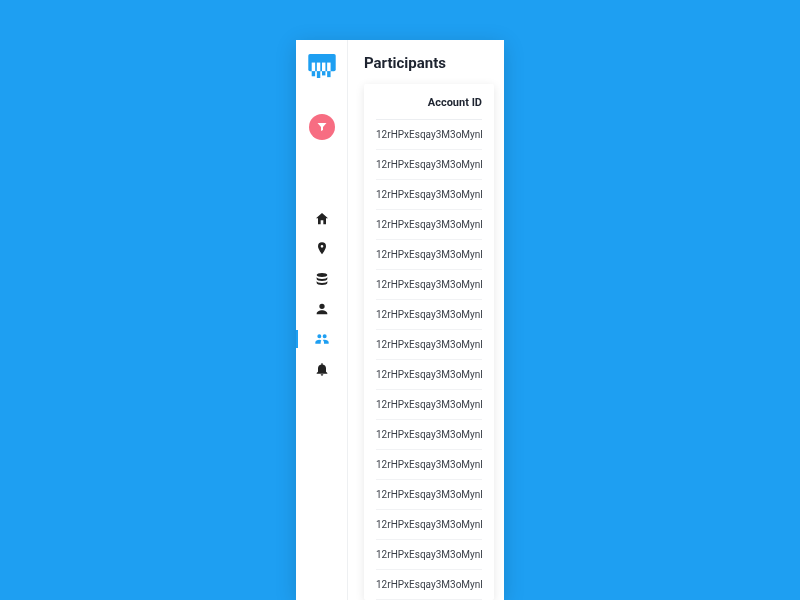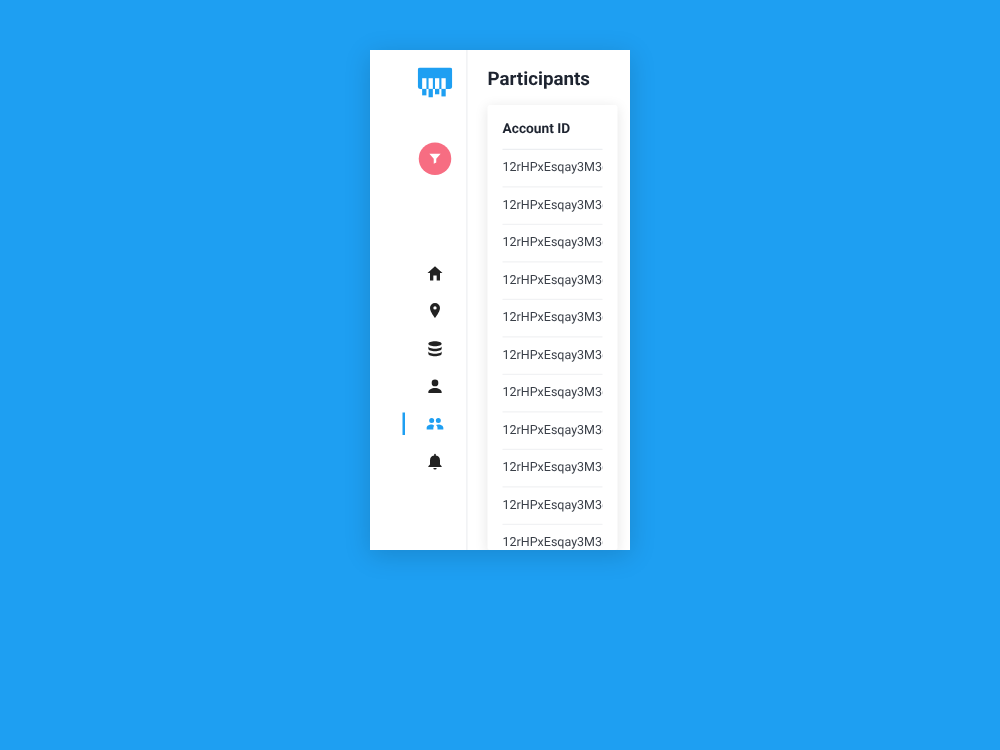--- a/index.html
+++ b/index.html
@@ -8,25 +8,24 @@
     background: #1e9ff2;
     font-family: -apple-system, BlinkMacSystemFont, "Segoe UI", Roboto, Arial, sans-serif;
     display: flex;
     justify-content: center;
     align-items: flex-start;
     padding-top: 40px;
   }
   .app {
     display: flex;
     width: 208px;
-    height: 400px;
+    height: 560px;
     background: #ffffff;
     box-shadow: 0 4px 20px rgba(0,0,0,0.15);
     overflow: hidden;
-    padding-left: 26px;
   }
   .sidebar {
     width: 52px;
     flex: 0 0 52px;
     background: #fff;
     border-right: 1px solid #eef0f2;
     display: flex;
     flex-direction: column;
     align-items: center;
     padding-top: 14px;
@@ -88,20 +87,21 @@
   }
   .card {
     background: #fff;
     box-shadow: 0 2px 10px rgba(0,0,0,0.10);
     border-radius: 2px;
     flex: 1;
     overflow: hidden;
   }
   .card-inner {
     padding: 12px 12px 0 12px;
+    text-align: right;
   }
   .col-header {
     font-size: 11px;
     font-weight: 700;
     color: #1e2430;
     padding-bottom: 10px;
     border-bottom: 1px solid #eceef1;
   }
   .row {
     font-size: 10px;

